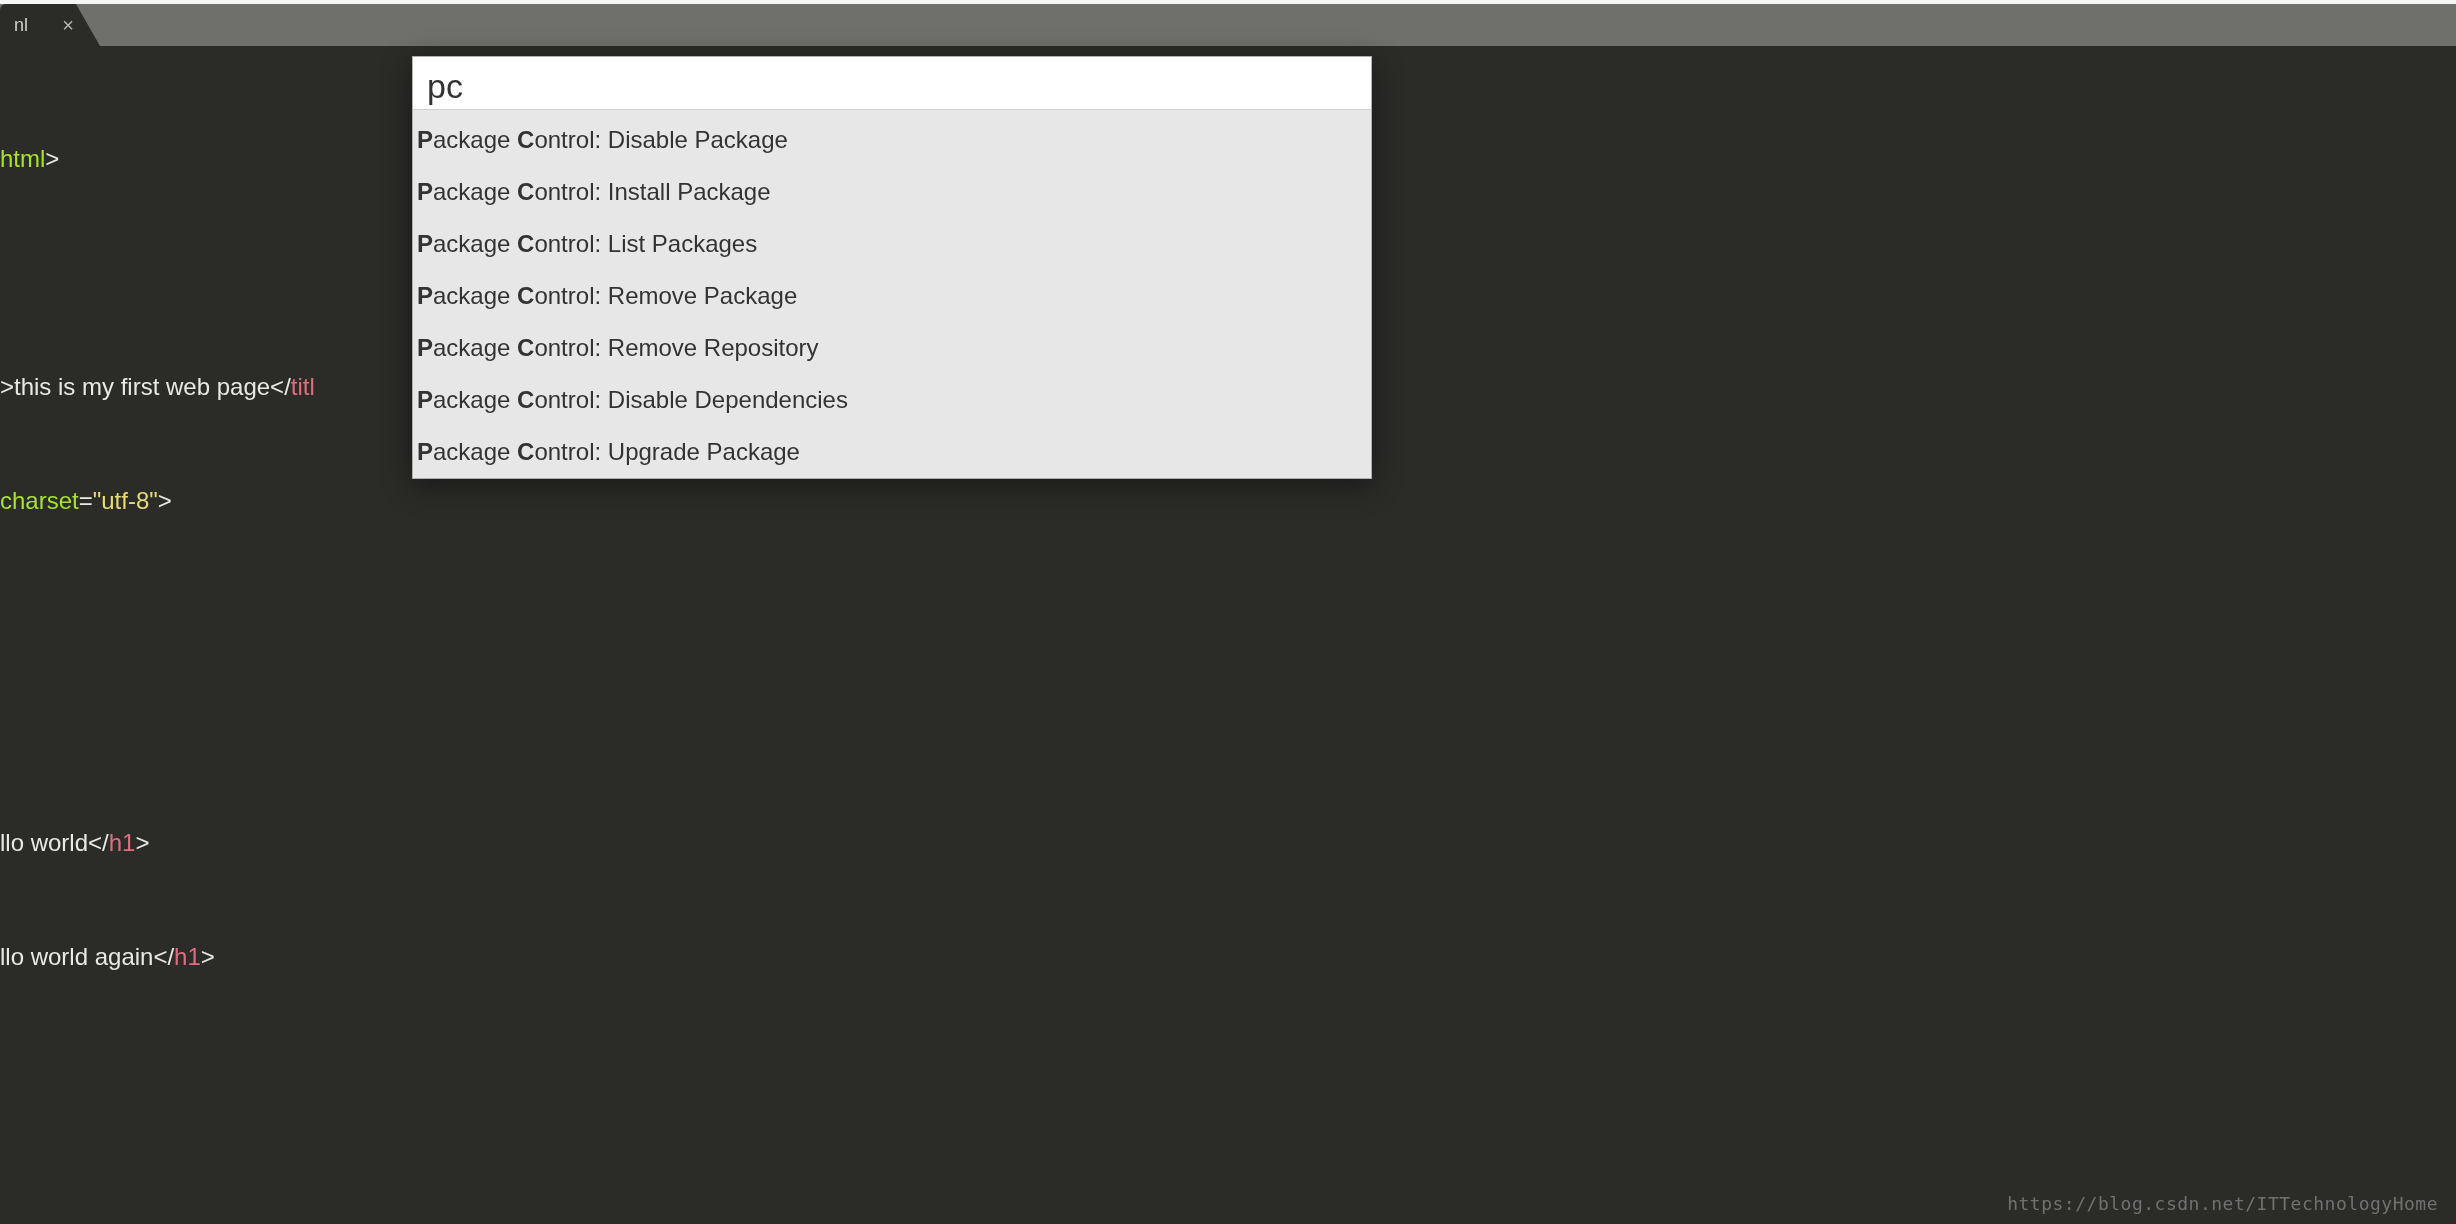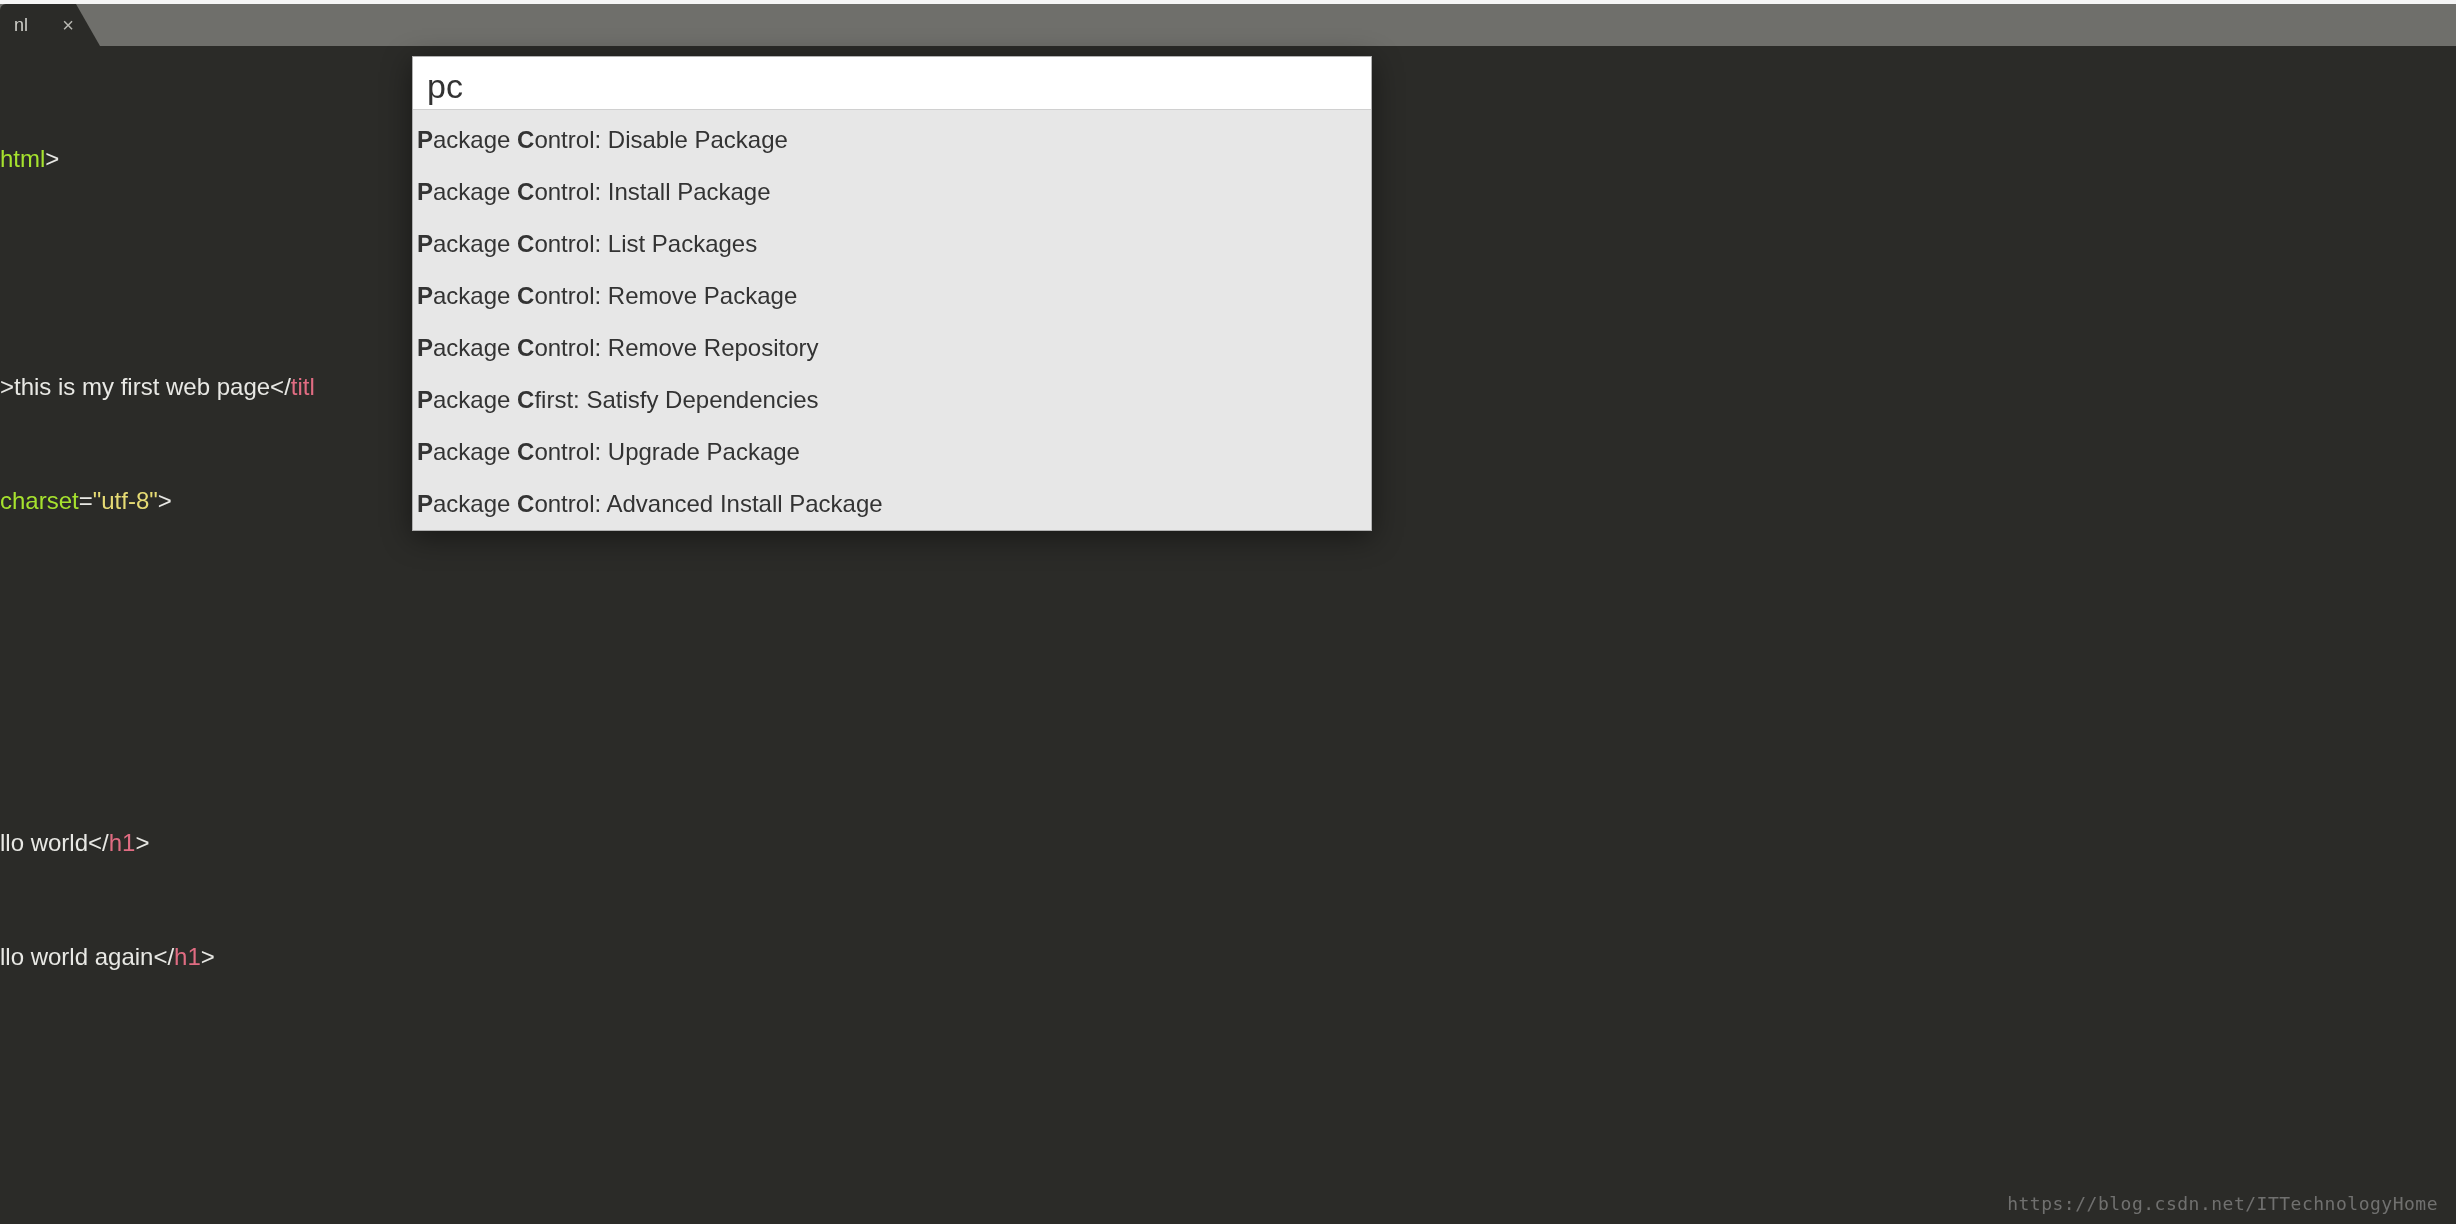--- a/index.html
+++ b/index.html
@@ -159,19 +159,18 @@
 <div class="palette">
   <div class="palette-input-wrap">
     <input class="palette-input" type="text" value="pc" style="">
   </div>
   <div class="palette-list" id="palette-list">
       <div class="palette-item"><span class="hl">P</span><span>ackage </span><span class="hl">C</span><span>ontrol: Disable Package</span></div>
       <div class="palette-item"><span class="hl">P</span><span>ackage </span><span class="hl">C</span><span>ontrol: Install Package</span></div>
       <div class="palette-item"><span class="hl">P</span><span>ackage </span><span class="hl">C</span><span>ontrol: List Packages</span></div>
       <div class="palette-item"><span class="hl">P</span><span>ackage </span><span class="hl">C</span><span>ontrol: Remove Package</span></div>
       <div class="palette-item"><span class="hl">P</span><span>ackage </span><span class="hl">C</span><span>ontrol: Remove Repository</span></div>
-      <div class="palette-item"><span class="hl">P</span><span>ackage </span><span class="hl">C</span><span>first: Satisfy Dependencies</span></div>
+      <div class="palette-item"><span class="hl">P</span><span>ackage </span><span class="hl">C</span><span>ontrol: Disable Dependencies</span></div>
       <div class="palette-item"><span class="hl">P</span><span>ackage </span><span class="hl">C</span><span>ontrol: Upgrade Package</span></div>
-      <div class="palette-item"><span class="hl">P</span><span>ackage </span><span class="hl">C</span><span>ontrol: Advanced Install Package</span></div>
     </div>
 </div>
 
 <div class="watermark">https://blog.csdn.net/ITTechnologyHome</div>
 
 </body></html>

